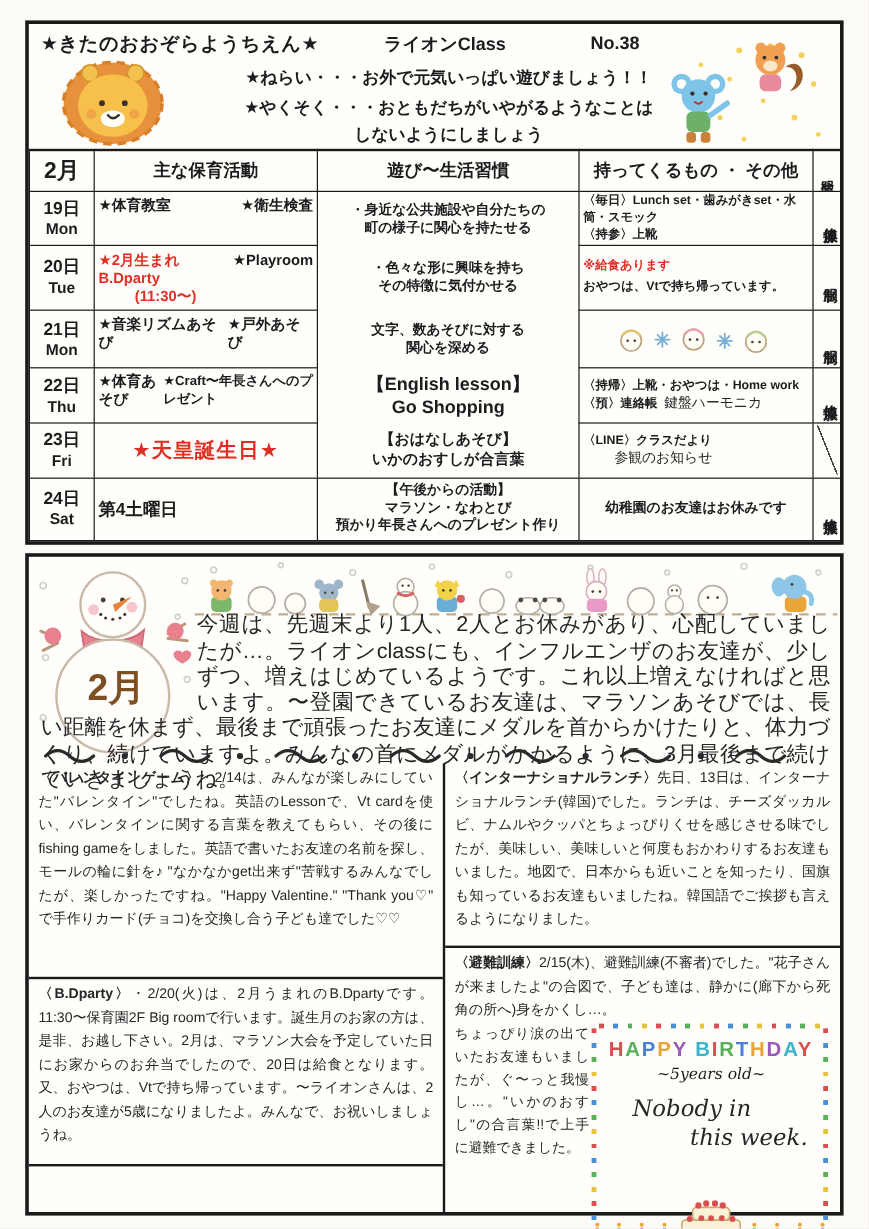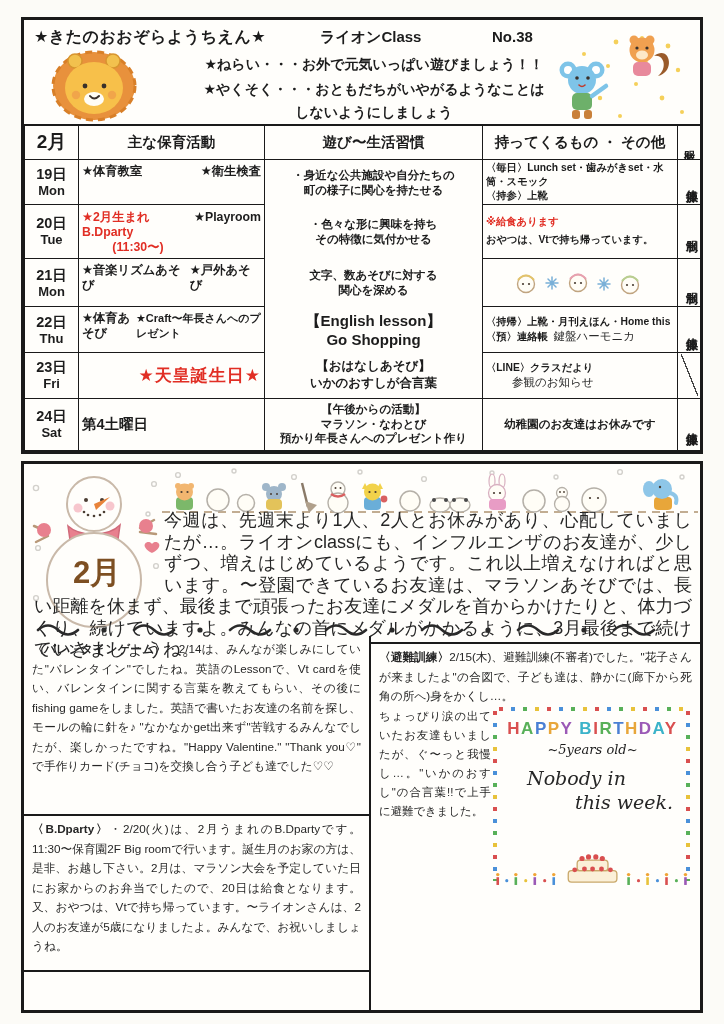--- a/index.html
+++ b/index.html
@@ -26,21 +26,21 @@
   .hrow th{height:34px;}
   .r19 td{height:44px;} .r20 td{height:54px;} .r21 td{height:48px;}
   .r22 td{height:46px;} .r23 td{height:44px;} .r24 td{height:52px;}
   .date-cell{text-align:center;font-weight:bold;padding:1px 0;}
   .date-cell .date{font-size:14.5px;line-height:17px;}
   .date-cell .day{font-size:13px;line-height:15px;}
   .acts{padding:2px 2px 2px 7px;}
   .acts .a{font-size:12.3px;font-weight:bold;line-height:15px;}
   .acts-between{display:flex;justify-content:space-between;height:85%;}
   .center-cell{text-align:center;}
-  .holiday{font-size:17px;font-weight:bold;text-align:right;letter-spacing:1px;}
+  .holiday{font-size:17px;font-weight:bold;text-align:center;letter-spacing:1px;}
   .sat-act{font-size:14.5px;font-weight:bold;text-align:left;}
   .red{color:#e12e24;}
   .play-cell{padding:0;}
   .play-stack{display:flex;flex-direction:column;height:236px;}
   .pb{display:flex;align-items:center;justify-content:center;text-align:center;
       font-weight:bold;font-size:11.5px;line-height:15px;white-space:pre-line;}
   .pb0{height:44px;} .pb1{height:54px;} .pb2{height:48px;} .pb3{height:46px;font-size:15px;line-height:19px;} .pb4{height:44px;font-size:12.5px;line-height:17px;}
   .pb5{font-size:11.5px;line-height:14.5px;white-space:pre-line;text-align:center;font-weight:bold;}
   .bring{font-size:10.3px;font-weight:bold;line-height:14px;padding:2px 4px;}
   .bring .hand{font-weight:normal;font-size:11.5px;}
@@ -278,21 +278,21 @@
           <div class="date">22日</div>
               <div class="day">Thu</div>
         </td>
         <td class="acts">
           <div class="acts-between">
             <div class="a">★体育あそび</div>
             <div class="a" style="font-size:11px">★Craft〜年長さんへのプレゼント</div>
           </div>
         </td>
         <td class="bring">
-          <div>〈持帰〉上靴・月刊えほん・Home this</div>
+          <div>〈持帰〉上靴・おやつは・Home work</div>
           <div><span>〈預〉連絡帳</span>&nbsp;&nbsp;<span class="hand">鍵盤ハーモニカ</span></div>
         </td>
         <td class="cloth-cell">
               <div class="vtext">体操服</div>
             </td>
       </tr>
       <tr class="r23">
         <td class="date-cell">
           <div class="date">23日</div>
               <div class="day">Fri</div>
@@ -485,20 +485,23 @@
           <span class="sec-title">〈バレンタインゲーム〉</span><span>・2/14は、みんなが楽しみにしていた"バレンタイン"でしたね。英語のLessonで、Vt cardを使い、バレンタインに関する言葉を教えてもらい、その後にfishing gameをしました。英語で書いたお友達の名前を探し、モールの輪に針を♪ "なかなかget出来ず"苦戦するみんなでしたが、楽しかったですね。"Happy Valentine." "Thank you♡" で手作りカード(チョコ)を交換し合う子ども達でした♡♡</span>
         </p>
         <div class="hline"></div>
         <p class="sec hand bd-sec">
           <span class="sec-title">〈B.Dparty〉</span><span>・2/20(火)は、2月うまれのB.Dpartyです。11:30〜保育園2F Big roomで行います。誕生月のお家の方は、是非、お越し下さい。2月は、マラソン大会を予定していた日にお家からのお弁当でしたので、20日は給食となります。又、おやつは、Vtで持ち帰っています。〜ライオンさんは、2人のお友達が5歳になりましたよ。みんなで、お祝いしましょうね。</span>
         </p>
         <div class="hline"></div>
       </div>
 
       <div class="col col-right">
+        <p class="sec hand intl-sec">
+          <span class="sec-title">〈インターナショナルランチ〉</span><span>先日、13日は、インターナショナルランチ(韓国)でした。ランチは、チーズダッカルビ、ナムルやクッパとちょっぴりくせを感じさせる味でしたが、美味しい、美味しいと何度もおかわりするお友達もいました。地図で、日本からも近いことを知ったり、国旗も知っているお友達もいましたね。韓国語でご挨拶も言えるようになりました。</span>
+        </p>
         <div class="hline"></div>
         <p class="sec hand">
           <span class="sec-title">〈避難訓練〉</span><span>2/15(木)、避難訓練(不審者)でした。"花子さんが来ましたよ"の合図で、子ども達は、静かに(廊下から死角の所へ)身をかくし…。</span>
         </p>
         <div class="evac-rest">
           <div class="evac-narrow hand">ちょっぴり涙の出ていたお友達もいましたが、ぐ〜っと我慢し…。"いかのおすし"の合言葉!!で上手に避難できました。</div>
           <div class="bday">
             <div class="dots dots-left"></div>
             <div class="dots dots-right"></div>
             <div class="dots-top dots"></div>

